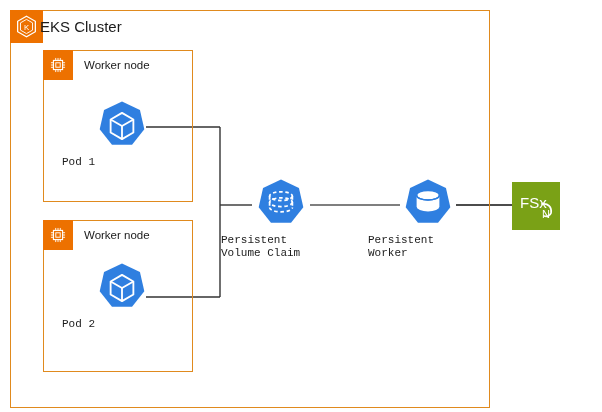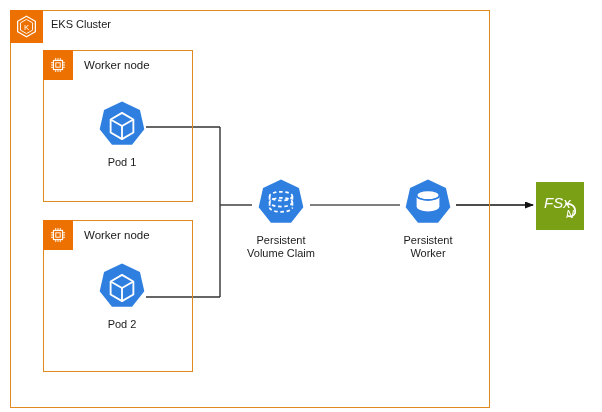--- a/index.html
+++ b/index.html
@@ -66,34 +66,35 @@
   }
 
   
   .box-title {
     position: absolute;
     color: #1b1b1b;
     font-size: 11.5px;
     white-space: nowrap;
   }
   #eks-cluster-title {
-    left: 51px;
+    left: 40px;
     top: 18px;
-    font-size: 11px;
+    font-size: 15px;
   }
   .worker-title {
     left: 40px;
     top: 8px;
   }
 
   
   .k8s-node {
     position: absolute;
     width: 120px;
-    text-align: center;
+    text-align: left;
+    font-family: Liberation Mono, monospace;
   }
   .k8s-glyph {
     width: 56px;
     height: 56px;
     display: block;
     margin: 0 auto;
   }
   .node-label {
     color: #1b1b1b;
     font-size: 11px;
@@ -103,25 +104,24 @@
   }
 
   #pod-1 { left: 62px; top: 98px; }
   #pod-2 { left: 62px; top: 260px; }
   #pvc   { left: 221px; top: 176px; }
   #pv    { left: 368px; top: 176px; }
 
   
   #fsx-node {
     position: absolute;
-    left: 536px;
+    left: 512px;
     top: 182px;
     width: 48px;
     height: 48px;
-    font-style: italic;
   }
   #fsx-tile {
     width: 48px;
     height: 48px;
     background: #7AA116;
     display: block;
   }
 
   
   #connectors {

